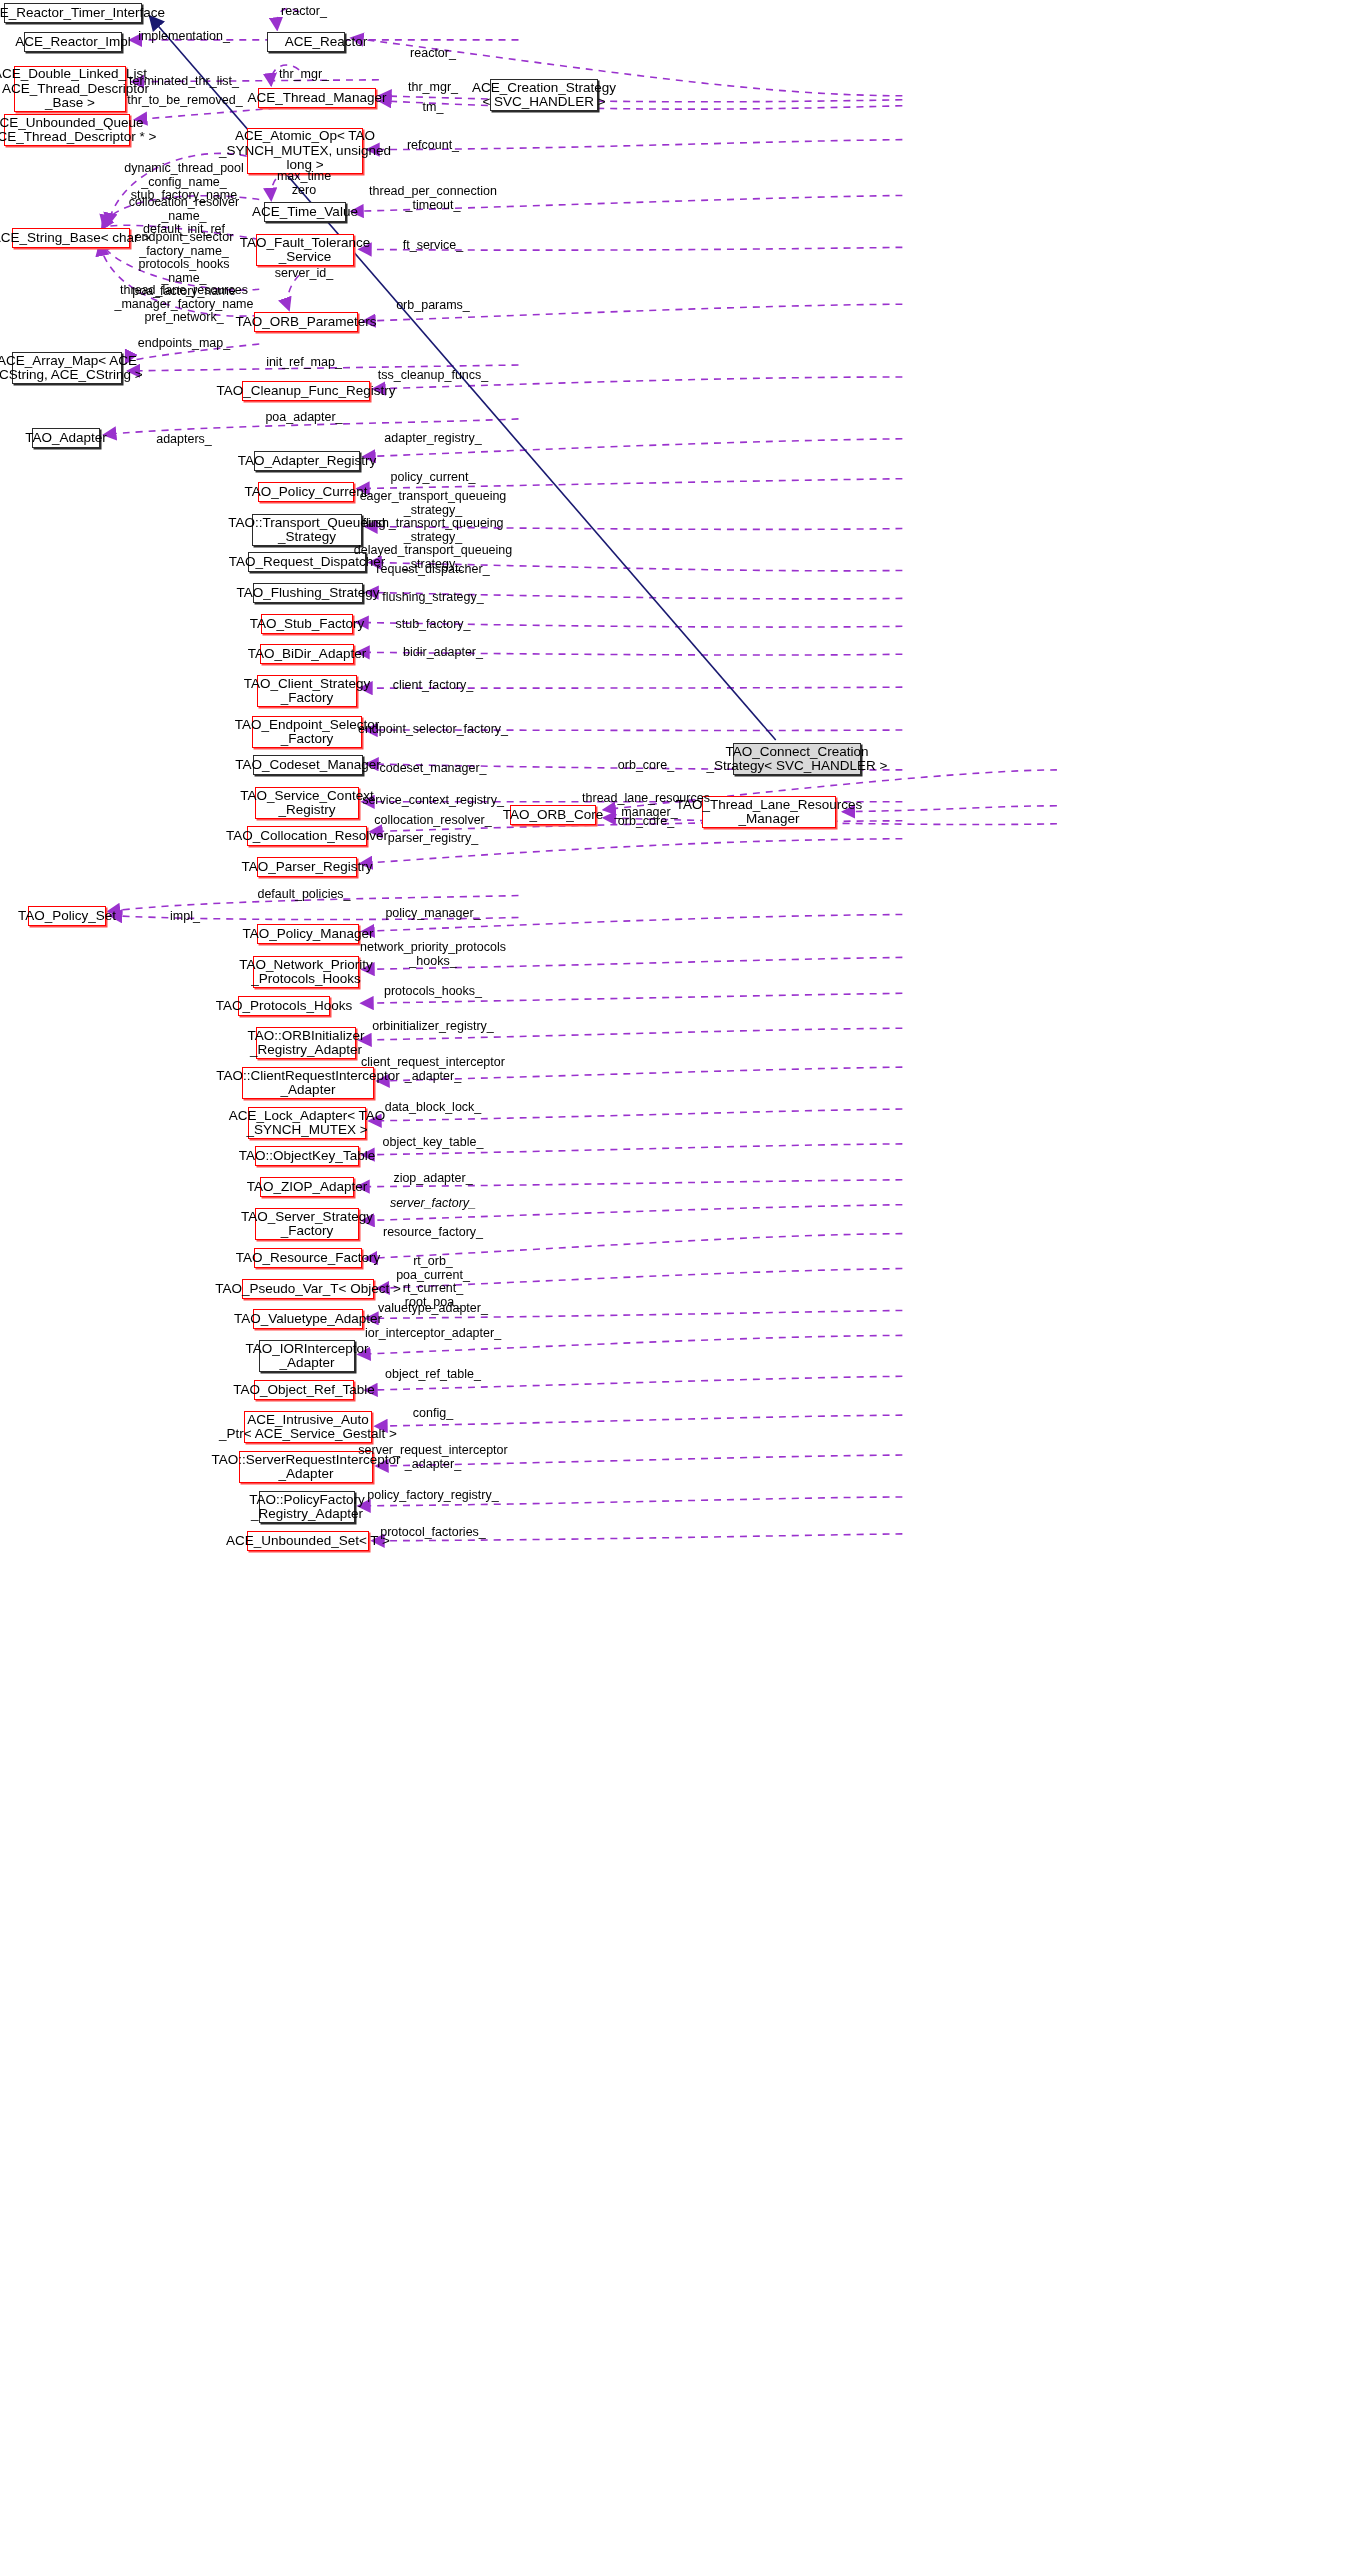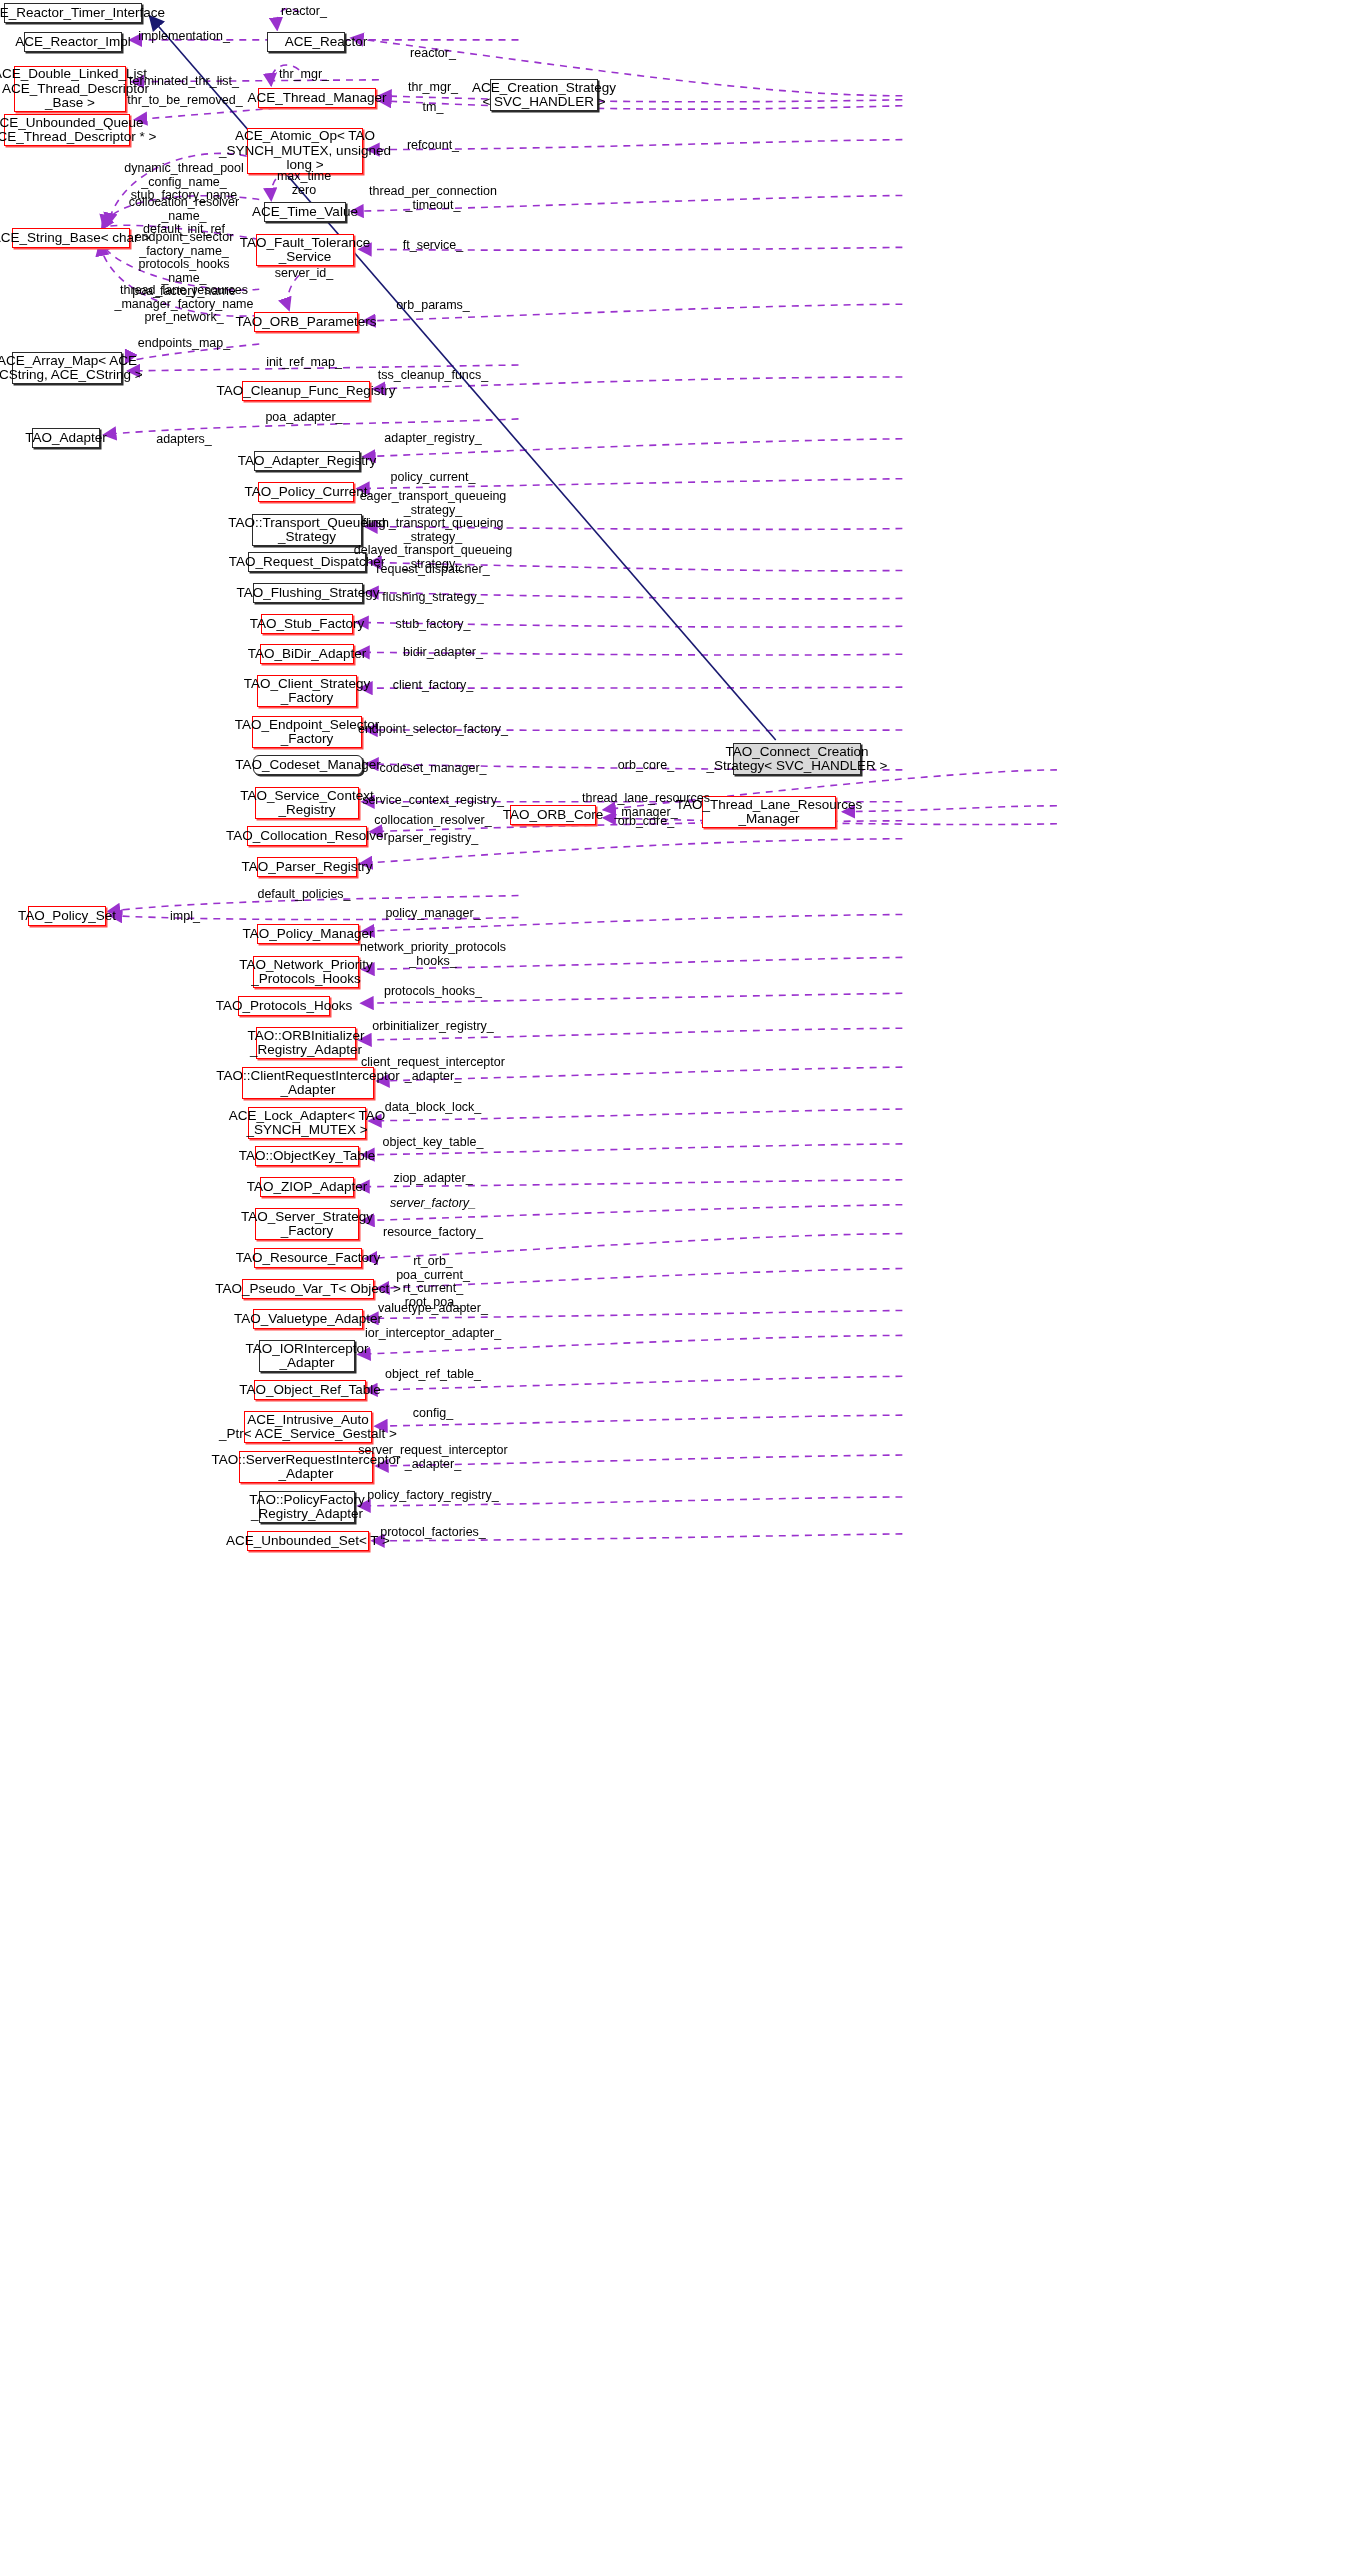--- a/index.html
+++ b/index.html
@@ -121,21 +121,21 @@
     <div class="node black" style="left: 252px; top: 514px; width: 110px; min-height: 32px;">TAO::Transport_Queueing
 _Strategy</div>
     <div class="node black" style="left: 248px; top: 552px; width: 118px; min-height: 20px;">TAO_Request_Dispatcher</div>
     <div class="node black" style="left: 253px; top: 583px; width: 110px; min-height: 20px;">TAO_Flushing_Strategy</div>
     <div class="node red" style="left: 261px; top: 614px; width: 92px; min-height: 20px;">TAO_Stub_Factory</div>
     <div class="node red" style="left: 260px; top: 644px; width: 94px; min-height: 20px;">TAO_BiDir_Adapter</div>
     <div class="node red" style="left: 257px; top: 675px; width: 100px; min-height: 32px;">TAO_Client_Strategy
 _Factory</div>
     <div class="node red" style="left: 252px; top: 716px; width: 110px; min-height: 32px;">TAO_Endpoint_Selector
 _Factory</div>
-    <div class="node black" style="left: 253px; top: 755px; width: 110px; min-height: 20px; border-radius: 6px;">TAO_Codeset_Manager</div>
+    <div class="node black" style="left: 253px; top: 755px; width: 110px; min-height: 20px;">TAO_Codeset_Manager</div>
     <div class="node red" style="left: 255px; top: 787px; width: 104px; min-height: 32px;">TAO_Service_Context
 _Registry</div>
     <div class="node red" style="left: 247px; top: 826px; width: 120px; min-height: 20px;">TAO_Collocation_Resolver</div>
     <div class="node red" style="left: 257px; top: 857px; width: 100px; min-height: 20px;">TAO_Parser_Registry</div>
     <div class="node red" style="left: 28px; top: 906px; width: 78px; min-height: 20px;">TAO_Policy_Set</div>
     <div class="node red" style="left: 257px; top: 924px; width: 102px; min-height: 20px;">TAO_Policy_Manager</div>
     <div class="node red" style="left: 253px; top: 956px; width: 106px; min-height: 32px;">TAO_Network_Priority
 _Protocols_Hooks</div>
     <div class="node red" style="left: 238px; top: 996px; width: 92px; min-height: 20px;">TAO_Protocols_Hooks</div>
     <div class="node red" style="left: 256px; top: 1027px; width: 100px; min-height: 32px;">TAO::ORBInitializer
@@ -146,21 +146,21 @@
 _SYNCH_MUTEX &gt;</div>
     <div class="node red" style="left: 255px; top: 1146px; width: 104px; min-height: 20px;">TAO::ObjectKey_Table</div>
     <div class="node red" style="left: 260px; top: 1177px; width: 94px; min-height: 20px;">TAO_ZIOP_Adapter</div>
     <div class="node red" style="left: 255px; top: 1208px; width: 104px; min-height: 32px;">TAO_Server_Strategy
 _Factory</div>
     <div class="node red" style="left: 254px; top: 1248px; width: 108px; min-height: 20px;">TAO_Resource_Factory</div>
     <div class="node red" style="left: 242px; top: 1279px; width: 132px; min-height: 20px;">TAO_Pseudo_Var_T&lt; Object &gt;</div>
     <div class="node red" style="left: 253px; top: 1309px; width: 110px; min-height: 20px;">TAO_Valuetype_Adapter</div>
     <div class="node black" style="left: 259px; top: 1340px; width: 96px; min-height: 32px;">TAO_IORInterceptor
 _Adapter</div>
-    <div class="node red" style="left: 254px; top: 1380px; width: 112px; min-height: 20px;">TAO_Object_Ref_Table</div>
+    <div class="node red" style="left: 254px; top: 1380px; width: 100px; min-height: 20px;">TAO_Object_Ref_Table</div>
     <div class="node red" style="left: 244px; top: 1411px; width: 128px; min-height: 32px;">ACE_Intrusive_Auto
 _Ptr&lt; ACE_Service_Gestalt &gt;</div>
     <div class="node red" style="left: 239px; top: 1451px; width: 134px; min-height: 32px;">TAO::ServerRequestInterceptor
 _Adapter</div>
     <div class="node black" style="left: 259px; top: 1491px; width: 96px; min-height: 32px;">TAO::PolicyFactory
 _Registry_Adapter</div>
     <div class="node red" style="left: 247px; top: 1531px; width: 122px; min-height: 20px;">ACE_Unbounded_Set&lt; T &gt;</div>
     <div class="node red" style="left: 510px; top: 805px; width: 86px; min-height: 20px;">TAO_ORB_Core</div>
     <div class="node focus" style="left: 705px; top: 743px; width: 128px; min-height: 32px; margin-left: 28px;">TAO_Connect_Creation
 _Strategy&lt; SVC_HANDLER &gt;</div>

